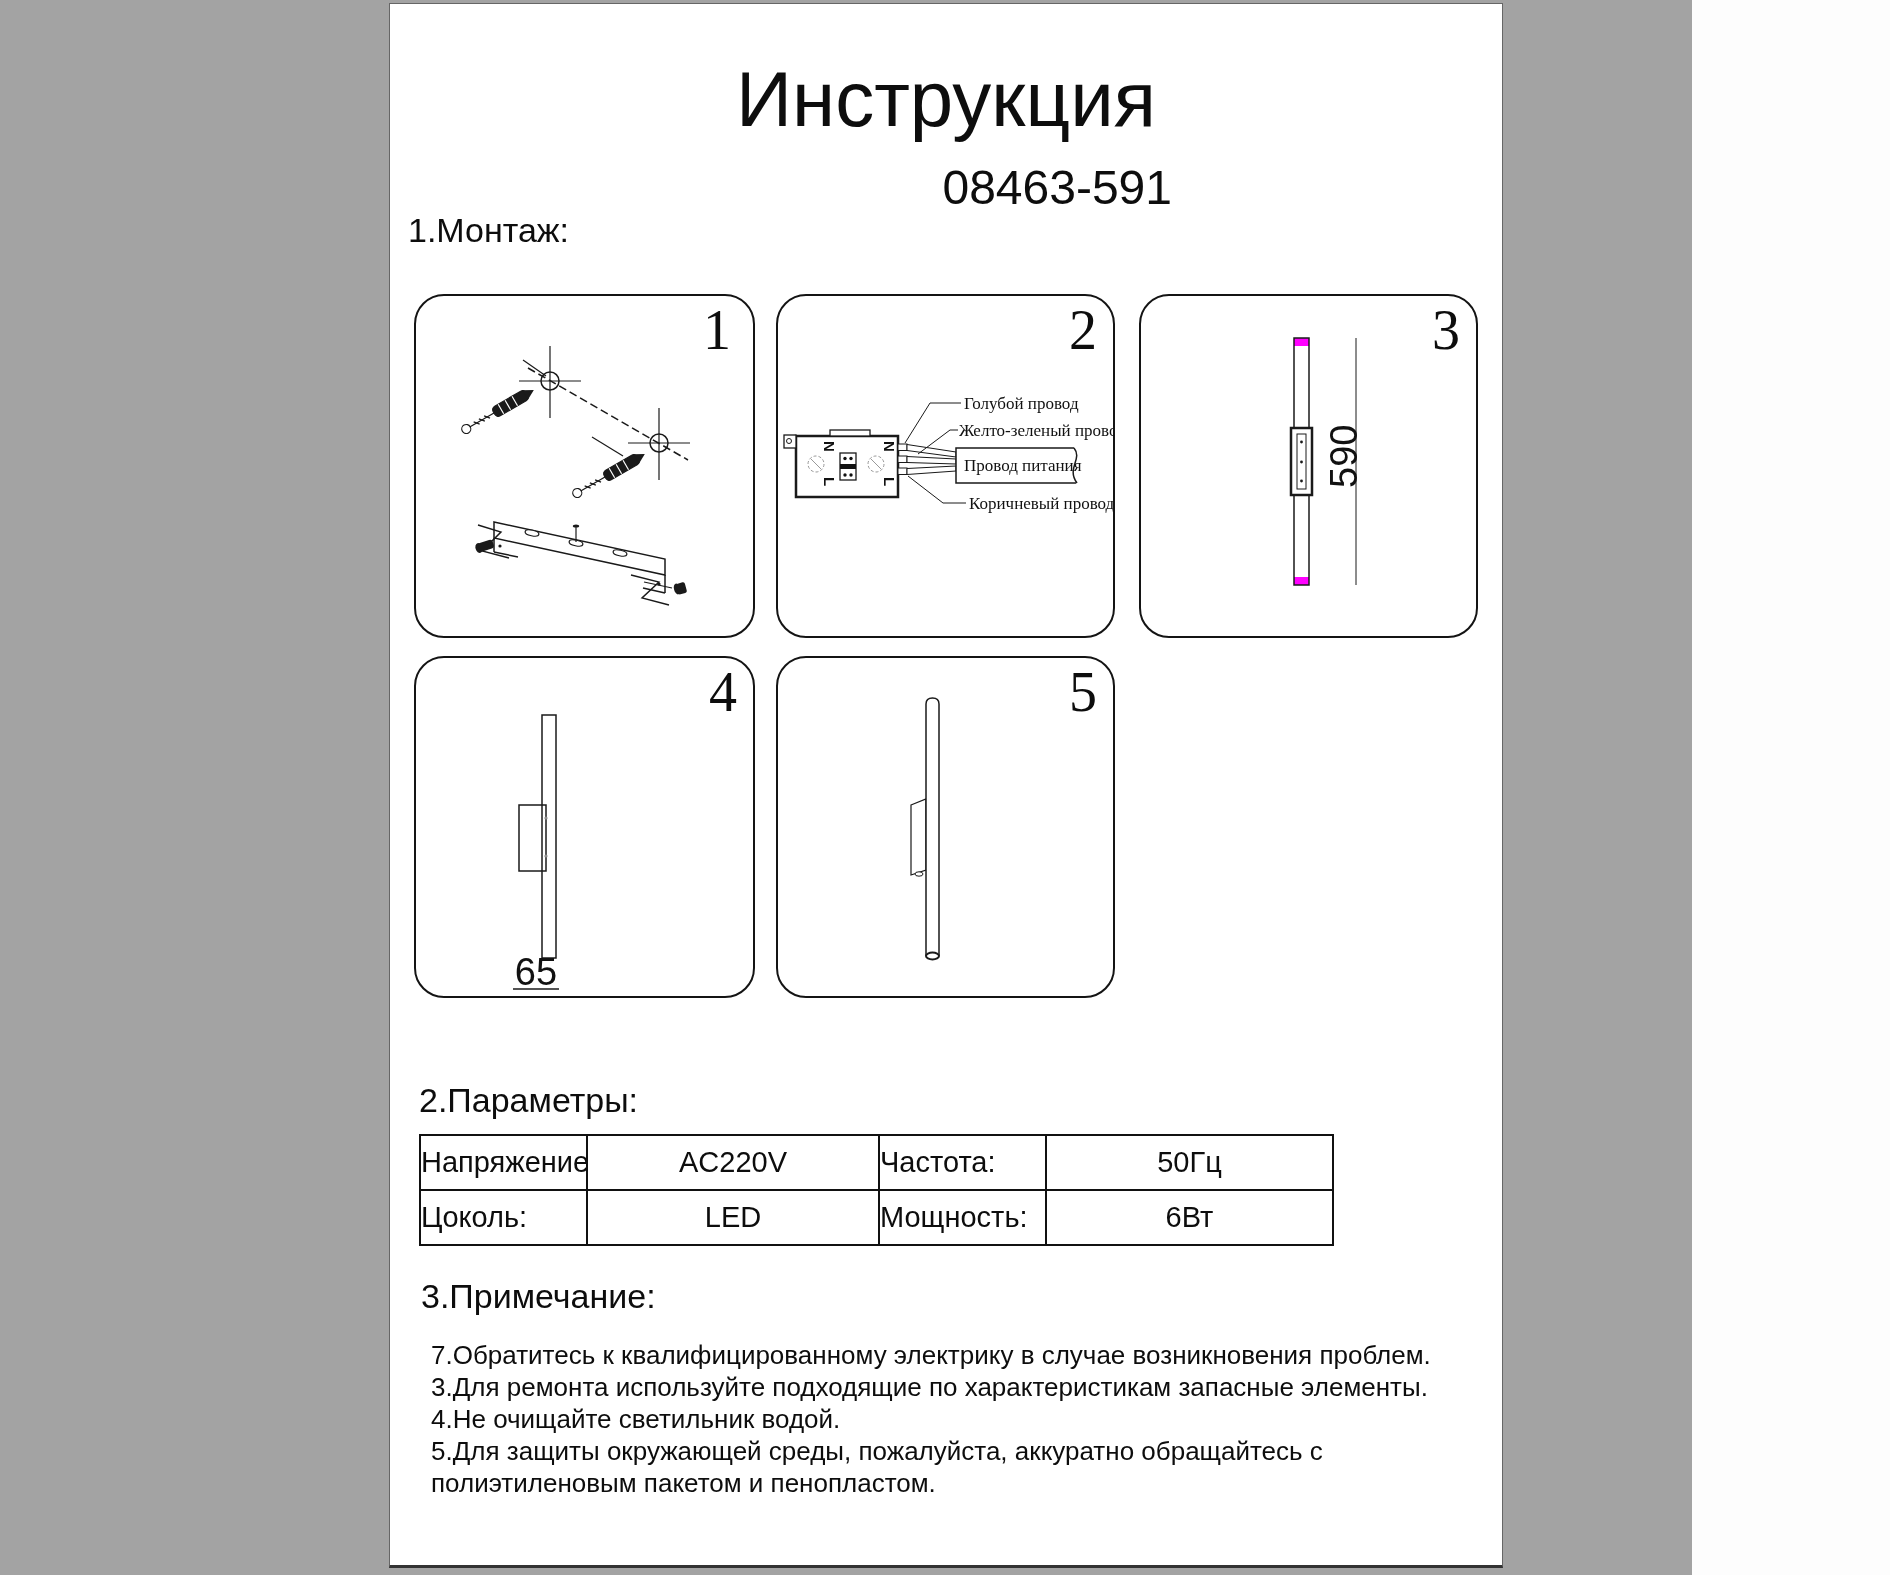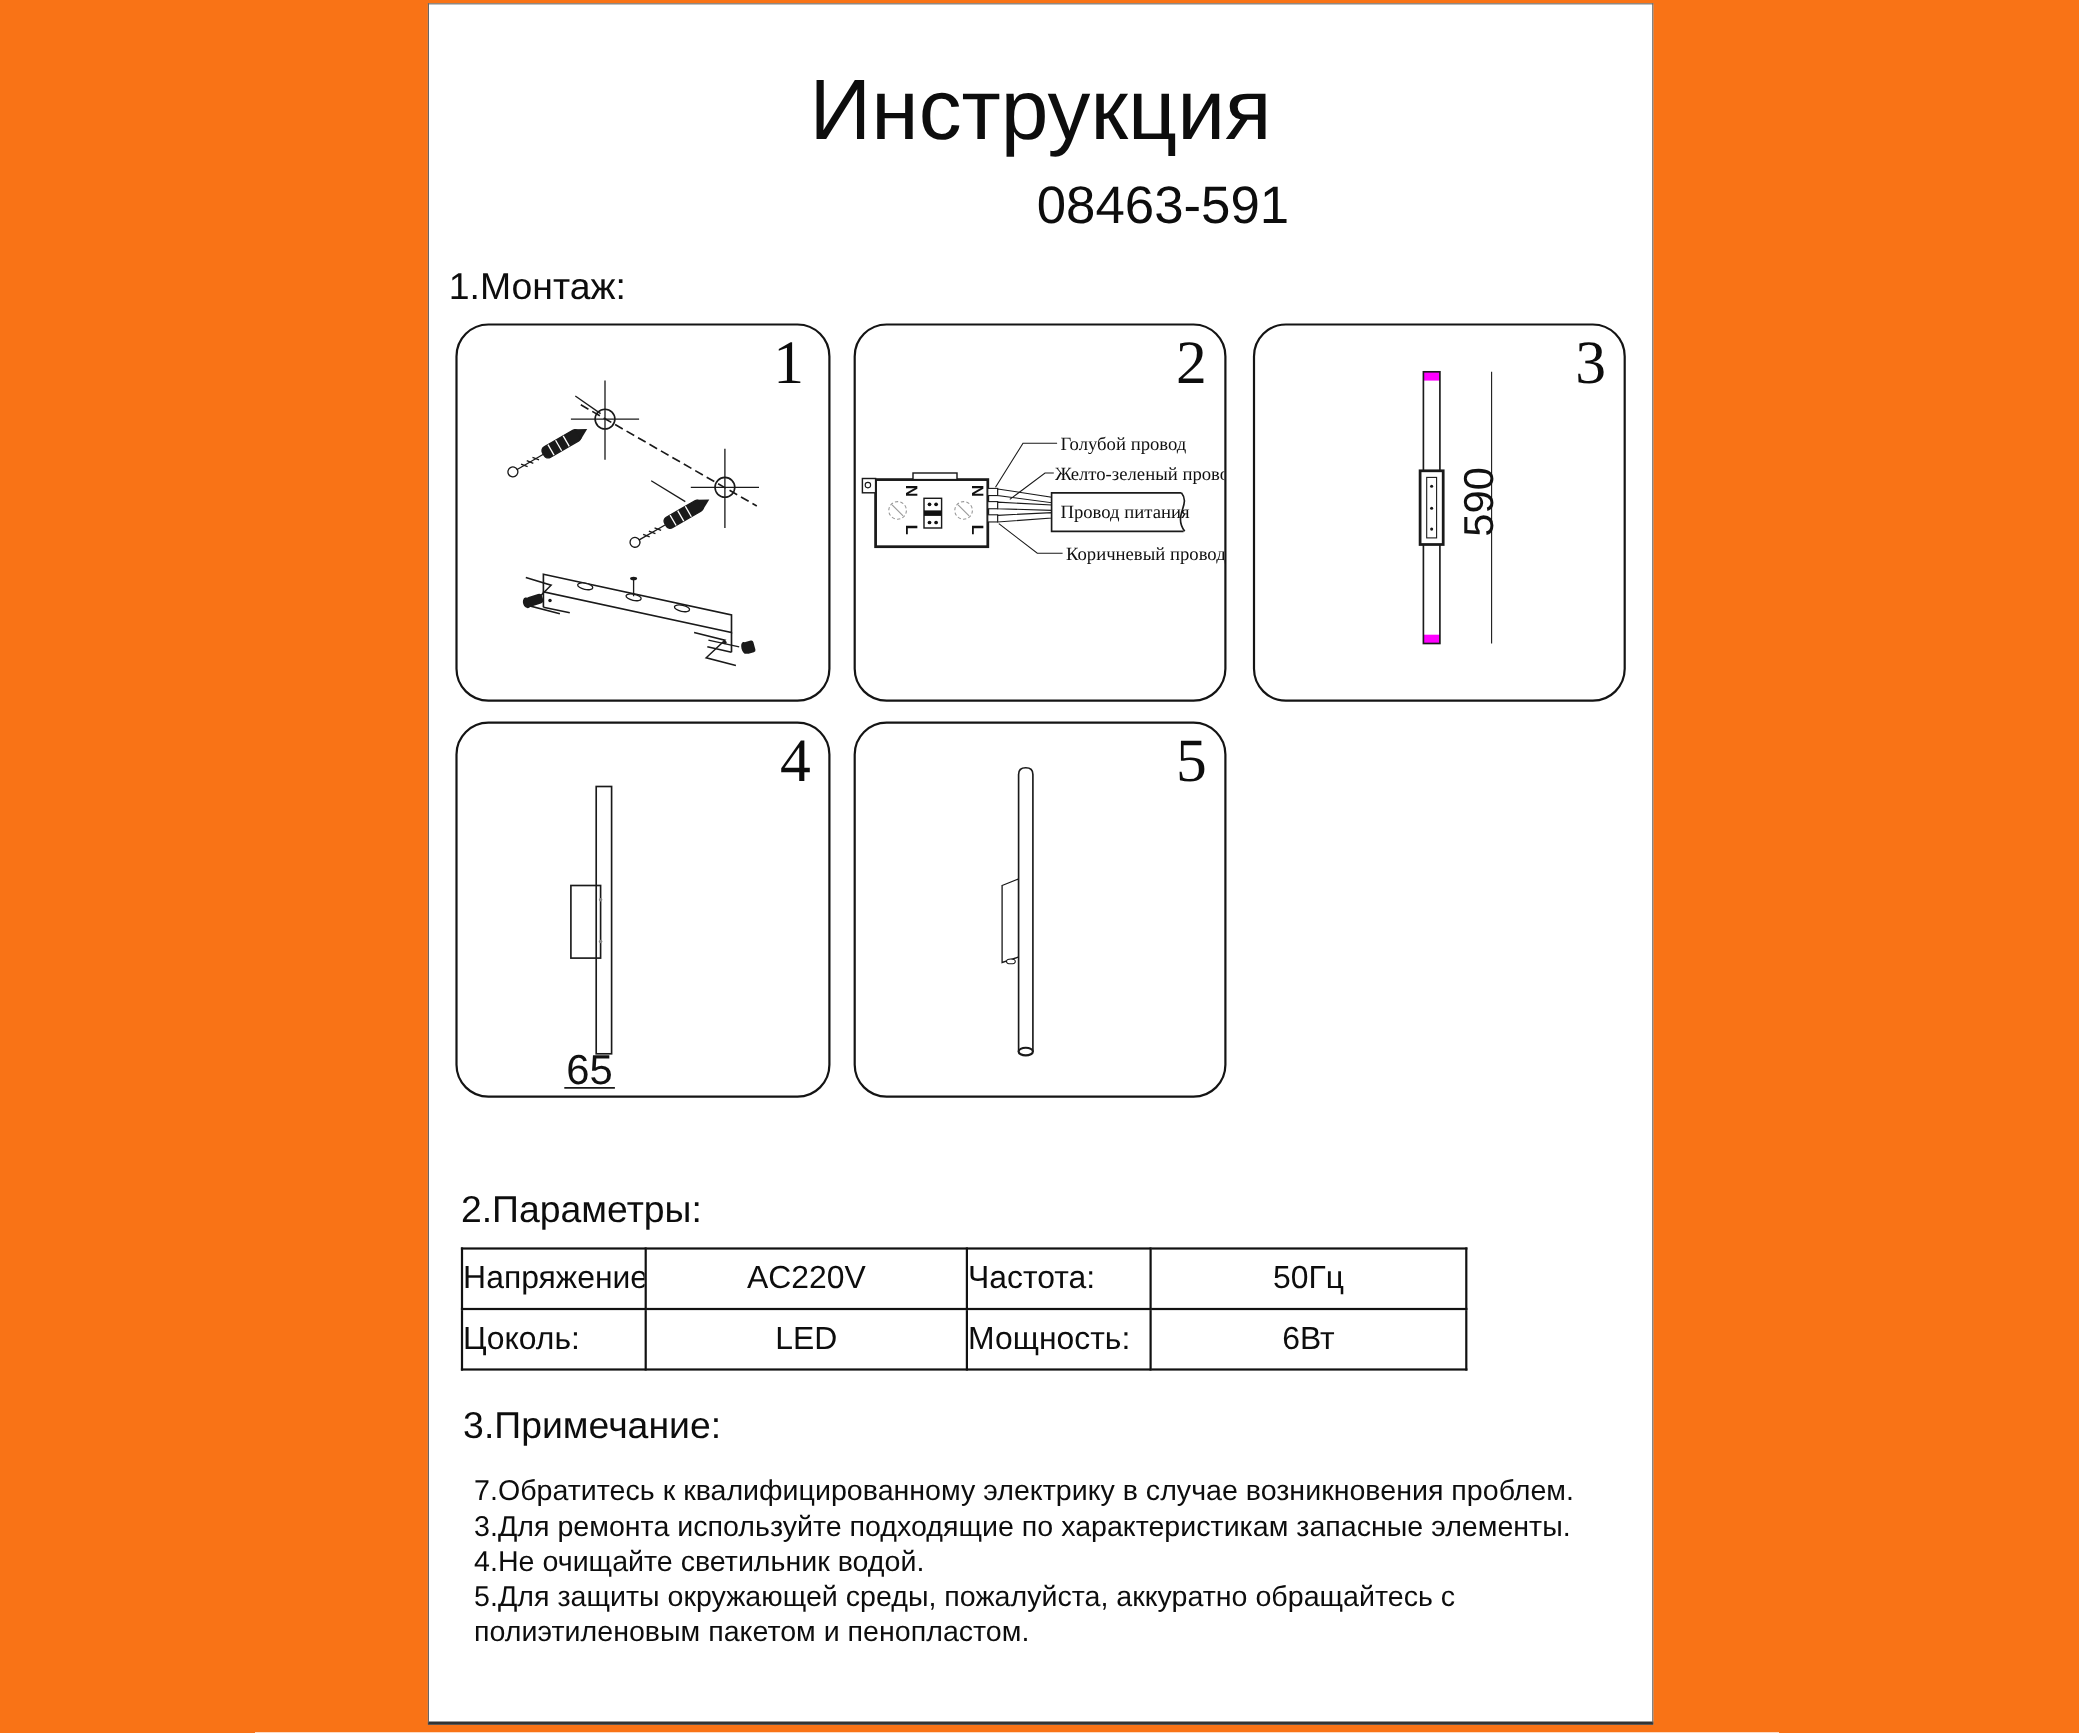--- a/index.html
+++ b/index.html
@@ -1,24 +1,24 @@
 <!DOCTYPE html>
 <html><head>
 <meta charset="utf-8">
 <style>
   html,body{margin:0;padding:0;background:#fdfdfd;}
-  .stage{position:relative;width:1890px;height:1575px;background:#f97316;overflow:hidden;
+  .stage{position:relative;width:1692px;height:1575px;background:#a3a3a3;overflow:hidden;
          font-family:"Liberation Sans",sans-serif;color:#111;}
   .page{position:absolute;left:389px;top:3px;width:1112px;height:1561px;background:#fff;
         border:1px solid #666;border-bottom:3px solid #333;}
   .title{position:absolute;left:0;top:56px;width:1112px;text-align:center;
          font-size:78px;line-height:1.0;letter-spacing:0px;color:#0d0d0d;}
   .subtitle{position:absolute;right:330px;top:160px;font-size:48px;line-height:1.0;color:#0d0d0d;}
   .h{position:absolute;font-size:34px;line-height:1.0;color:#0d0d0d;}
-  .h1{left:18px;top:240px;text-align:right;}
+  .h1{left:18px;top:209px;text-align:right;}
   .h2{left:29px;top:1079px;}
   .h3{left:31px;top:1275px;}
   .panel{position:absolute;background:#fff;border:2px solid #141414;border-radius:30px;}
   .p1{left:24px;top:290px;width:337px;height:340px;}
   .p2{left:386px;top:290px;width:335px;height:340px;}
   .p3{left:749px;top:290px;width:335px;height:340px;}
   .p4{left:24px;top:652px;width:337px;height:338px;}
   .p5{left:386px;top:652px;width:335px;height:338px;}
   .panel svg{position:absolute;left:0;top:0;width:100%;height:100%;}
   .pnum{position:absolute;top:6px;right:16px;font-family:"Liberation Serif",serif;

